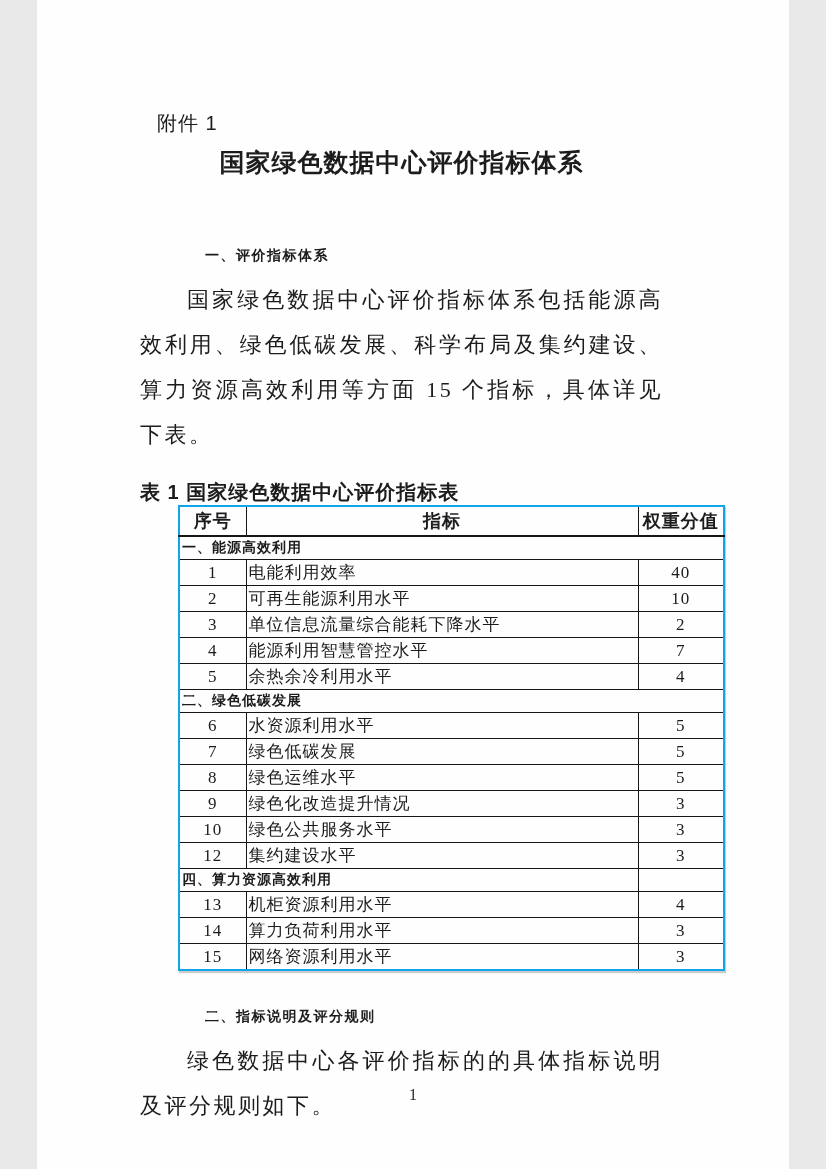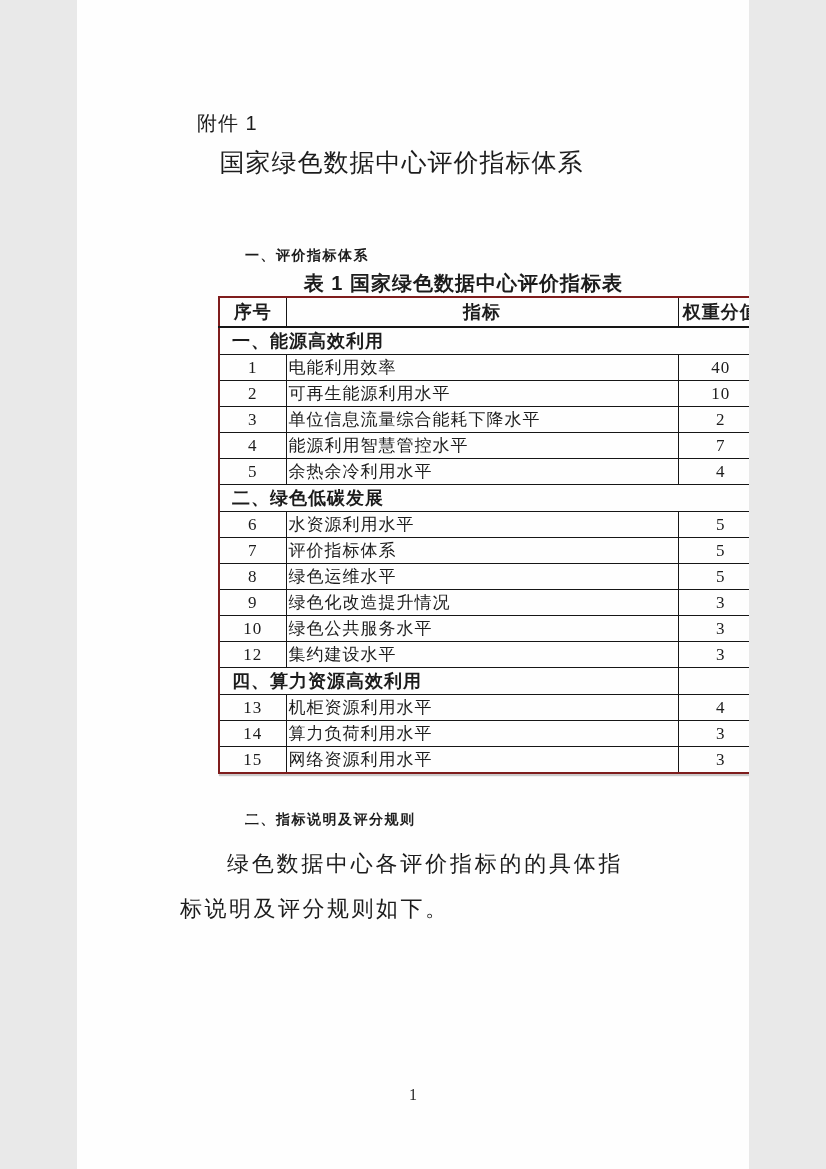--- a/index.html
+++ b/index.html
@@ -1,38 +1,38 @@
 <!DOCTYPE html>
 <html><head>
 <meta charset="utf-8">
 <style>
   html,body{margin:0;padding:0;background:#e9e9e9;}
   .page{
     position:relative;
-    width:672px;height:1169px;
+    width:752px;height:1169px;
     margin:0 auto;
     background:#fefefe;
     color:#1c1c1c;
     overflow:hidden;
     font-family:"Liberation Serif","DejaVu Serif",serif;
   }
   .content{
     padding:0 126px 0 103px; 
   }
   .attachment{
     margin:112px 0 0 17px;
     font-family:"Liberation Sans","DejaVu Sans",sans-serif;
     font-size:20px;line-height:22px;
     letter-spacing:1px;
   }
   .doc-title{
     margin-top:12px;
     text-align:center;
     font-family:"Liberation Sans","DejaVu Sans",sans-serif;
-    font-weight:400;
+    font-weight:700;
     font-size:25px;line-height:32px;
     letter-spacing:1px;
   }
   .h-level1{
     margin-top:64px;
     padding-left:65px;
     font-family:Liberation Mono, monospace;
     font-weight:700;
     font-size:14px;line-height:28px;
     letter-spacing:1.5px;
@@ -40,54 +40,54 @@
   .body-par{
     margin-top:7px;
     font-size:22px;
     line-height:45px;
     letter-spacing:2.5px;
     text-align:justify;
     text-indent:47px;
   }
   .table-caption{
     margin-top:0;
-    text-align:right;
+    text-align:left;
     font-family:"Liberation Sans","DejaVu Sans",sans-serif;
     font-weight:700;
     font-size:20px;line-height:26px;
     letter-spacing:1px;
   }
   table.indicator-table{
     border-collapse:collapse;
     table-layout:fixed;
     width:545px;
     margin-left:38px;
-    border:2px solid #7f1d1d;
+    border:2px solid #0ea5e9;
     box-shadow:1px 2px 1px rgba(110,110,110,.35);
   }
   .indicator-table td{
     border:1px solid #161616;
     overflow:hidden;white-space:nowrap;
   }
   .indicator-table tr.header-row td{
     height:26px;
     text-align:center;
     font-family:"Liberation Sans","DejaVu Sans",sans-serif;
     font-weight:700;
     font-size:18px;
     letter-spacing:1px;
     border-bottom-width:2px;
   }
   .indicator-table tr.section-row td{
     height:20px;
     font-family:"Liberation Sans","DejaVu Sans",sans-serif;
     font-weight:700;
-    font-size:18px;
-    letter-spacing:1px;
-    padding-left:12px;
+    font-size:14px;
+    letter-spacing:1px;
+    padding-left:2px;
   }
   .indicator-table tr.data-row td{
     height:22px;
     font-size:17px;
     letter-spacing:1px;
   }
   .indicator-table td.cell-no,
   .indicator-table td.cell-weight{text-align:center;}
   .indicator-table td.cell-indicator{text-align:left;padding-left:2px;}
   .page-number{
@@ -103,20 +103,21 @@
 
 <div class="page">
   <div class="content">
 
     <div class="attachment">附件 1</div>
 
     <div class="doc-title">国家绿色数据中心评价指标体系</div>
 
     <div class="h-level1">一、评价指标体系</div>
 
+    <p class="body-par">国家绿色数据中心评价指标体系包括能源高效利用、绿色低碳发展、科学布局及集约建设、算力资源高效利用等方面 15 个指标，具体详见下表。</p>
 
     <div class="table-caption">表 1  国家绿色数据中心评价指标表</div>
 
     <table class="indicator-table">
       <colgroup>
         <col style="width:67px">
         <col style="width:392px">
         <col style="width:86px">
       </colgroup>
       <tbody>
@@ -157,21 +158,21 @@
           <tr class="section-row">
             <td class="cell-section" colspan="3">二、绿色低碳发展</td>
           </tr>
           <tr class="data-row">
             <td class="cell-no">6</td>
             <td class="cell-indicator">水资源利用水平</td>
             <td class="cell-weight">5</td>
           </tr>
           <tr class="data-row">
             <td class="cell-no">7</td>
-            <td class="cell-indicator">评价指标体系</td>
+            <td class="cell-indicator">绿色低碳发展</td>
             <td class="cell-weight">5</td>
           </tr>
           <tr class="data-row">
             <td class="cell-no">8</td>
             <td class="cell-indicator">绿色运维水平</td>
             <td class="cell-weight">5</td>
           </tr>
           <tr class="data-row">
             <td class="cell-no">9</td>
             <td class="cell-indicator">绿色化改造提升情况</td>

